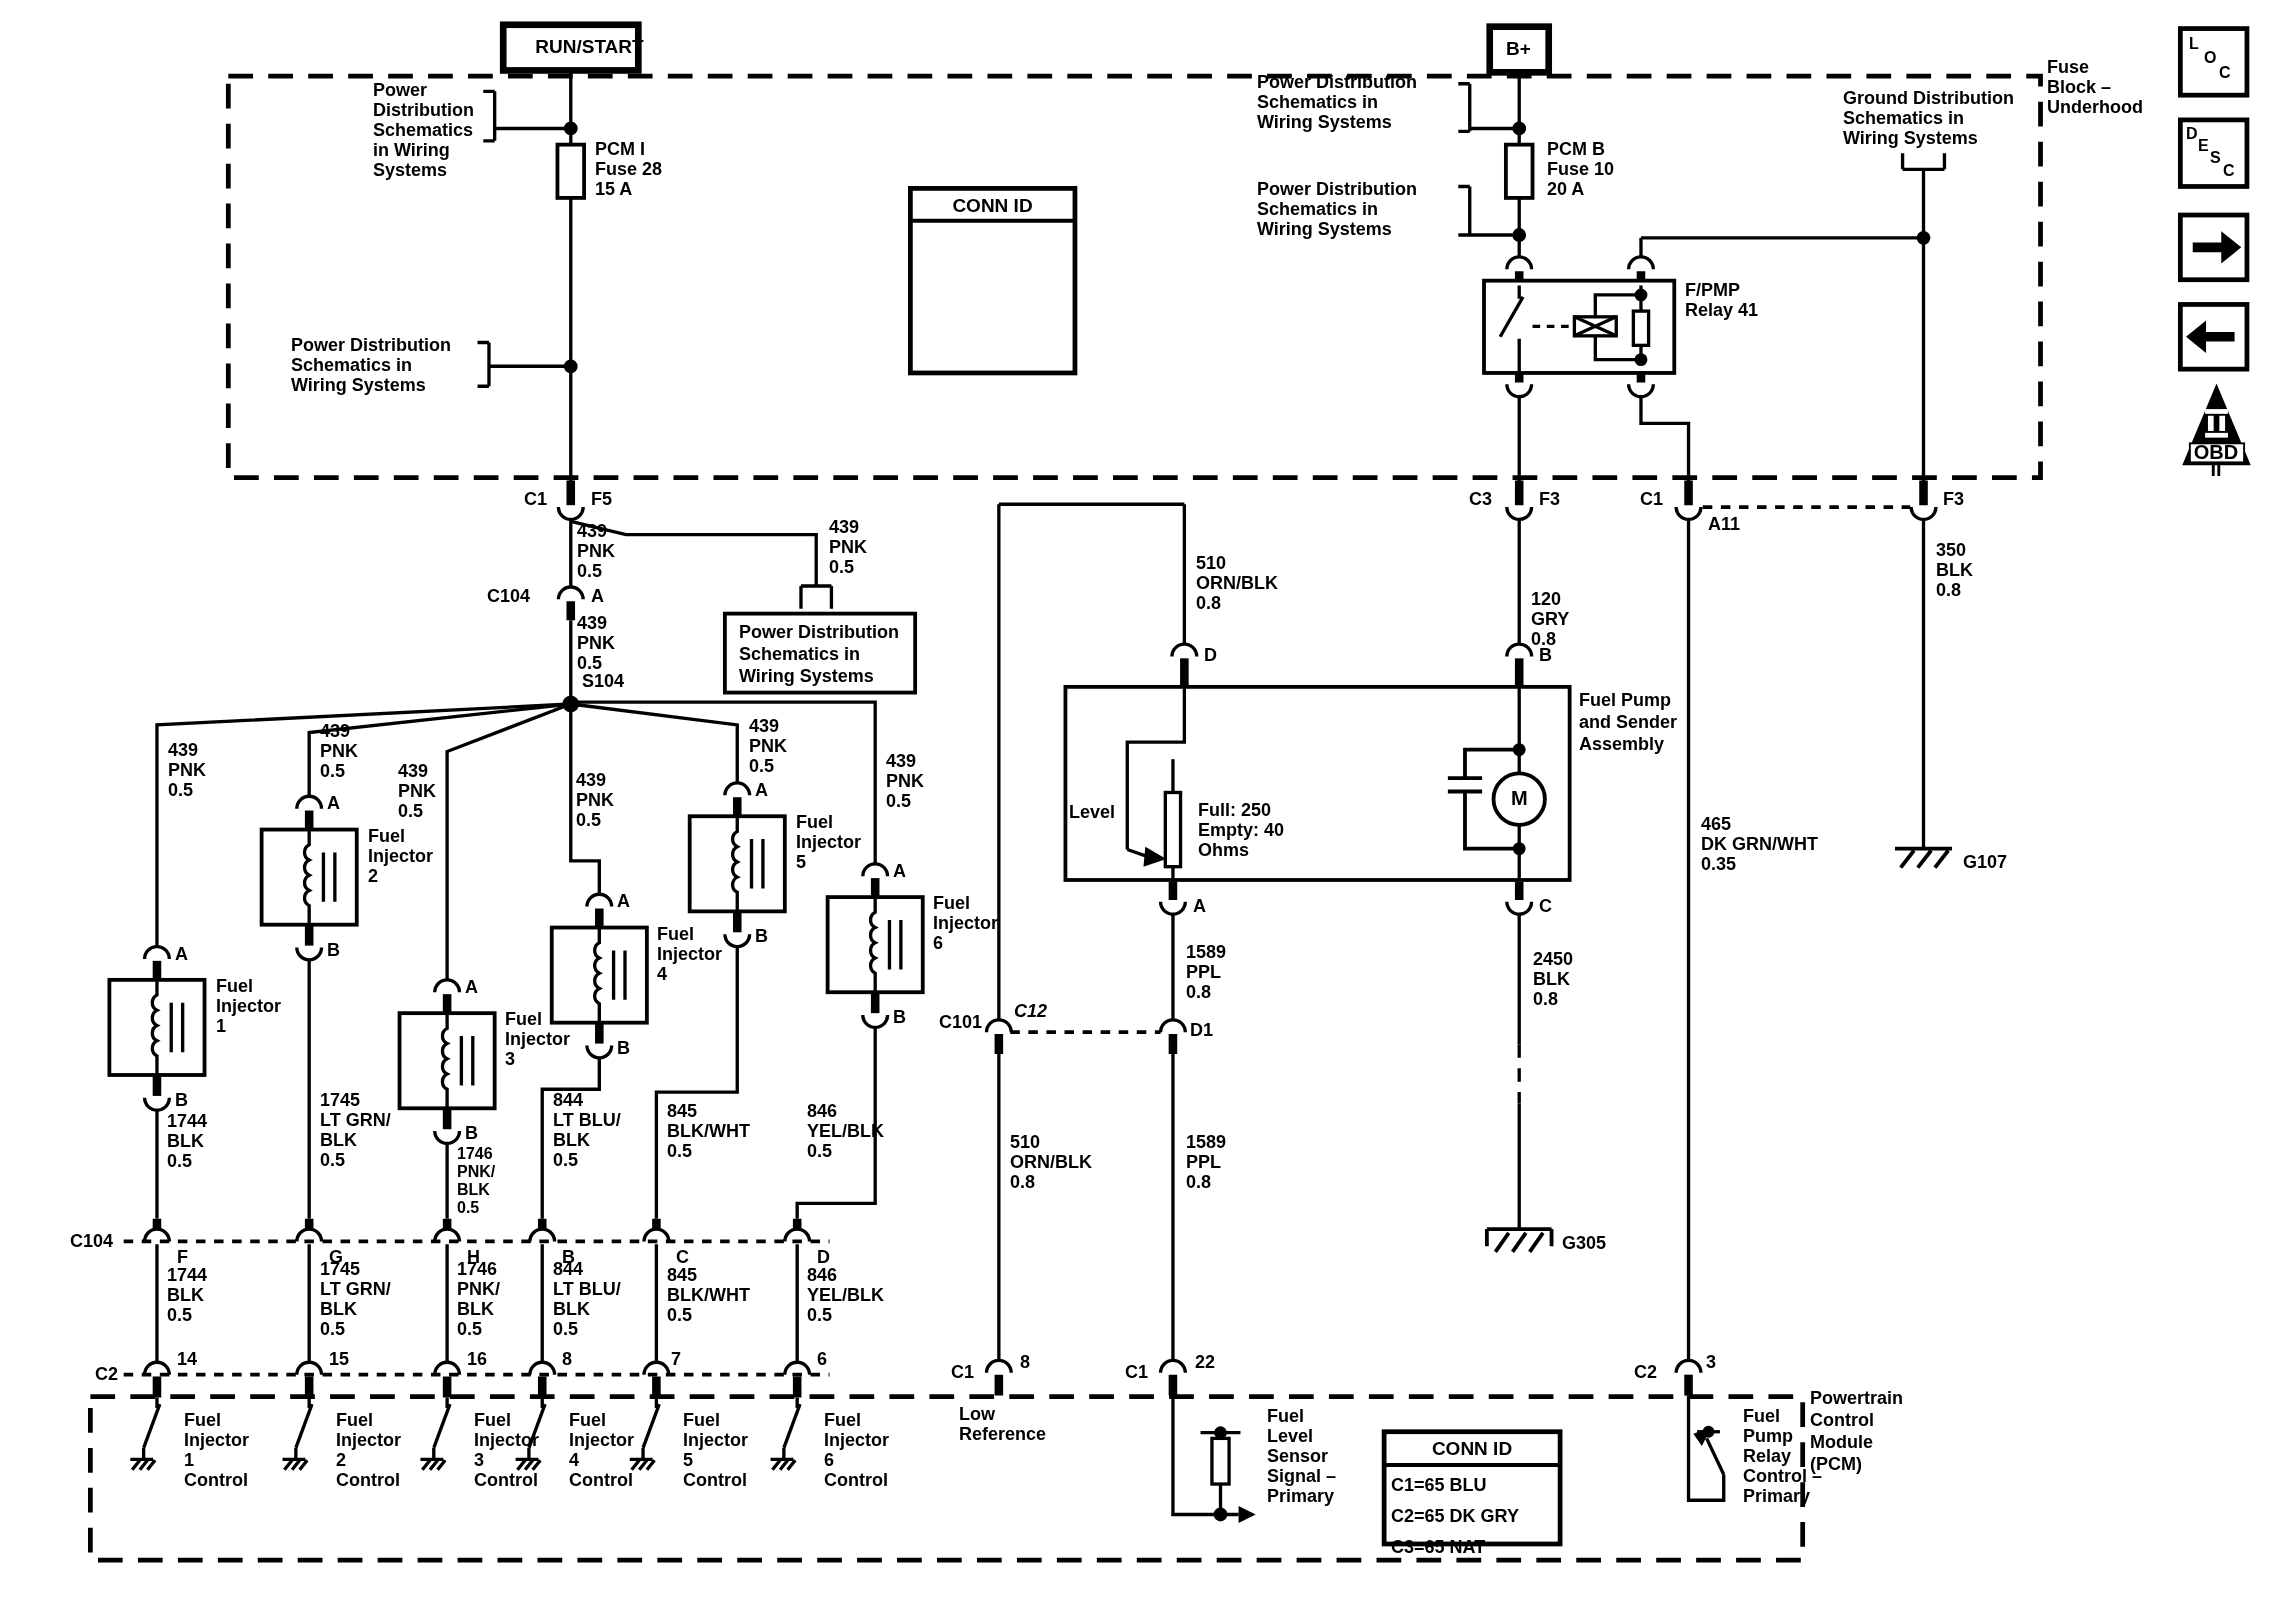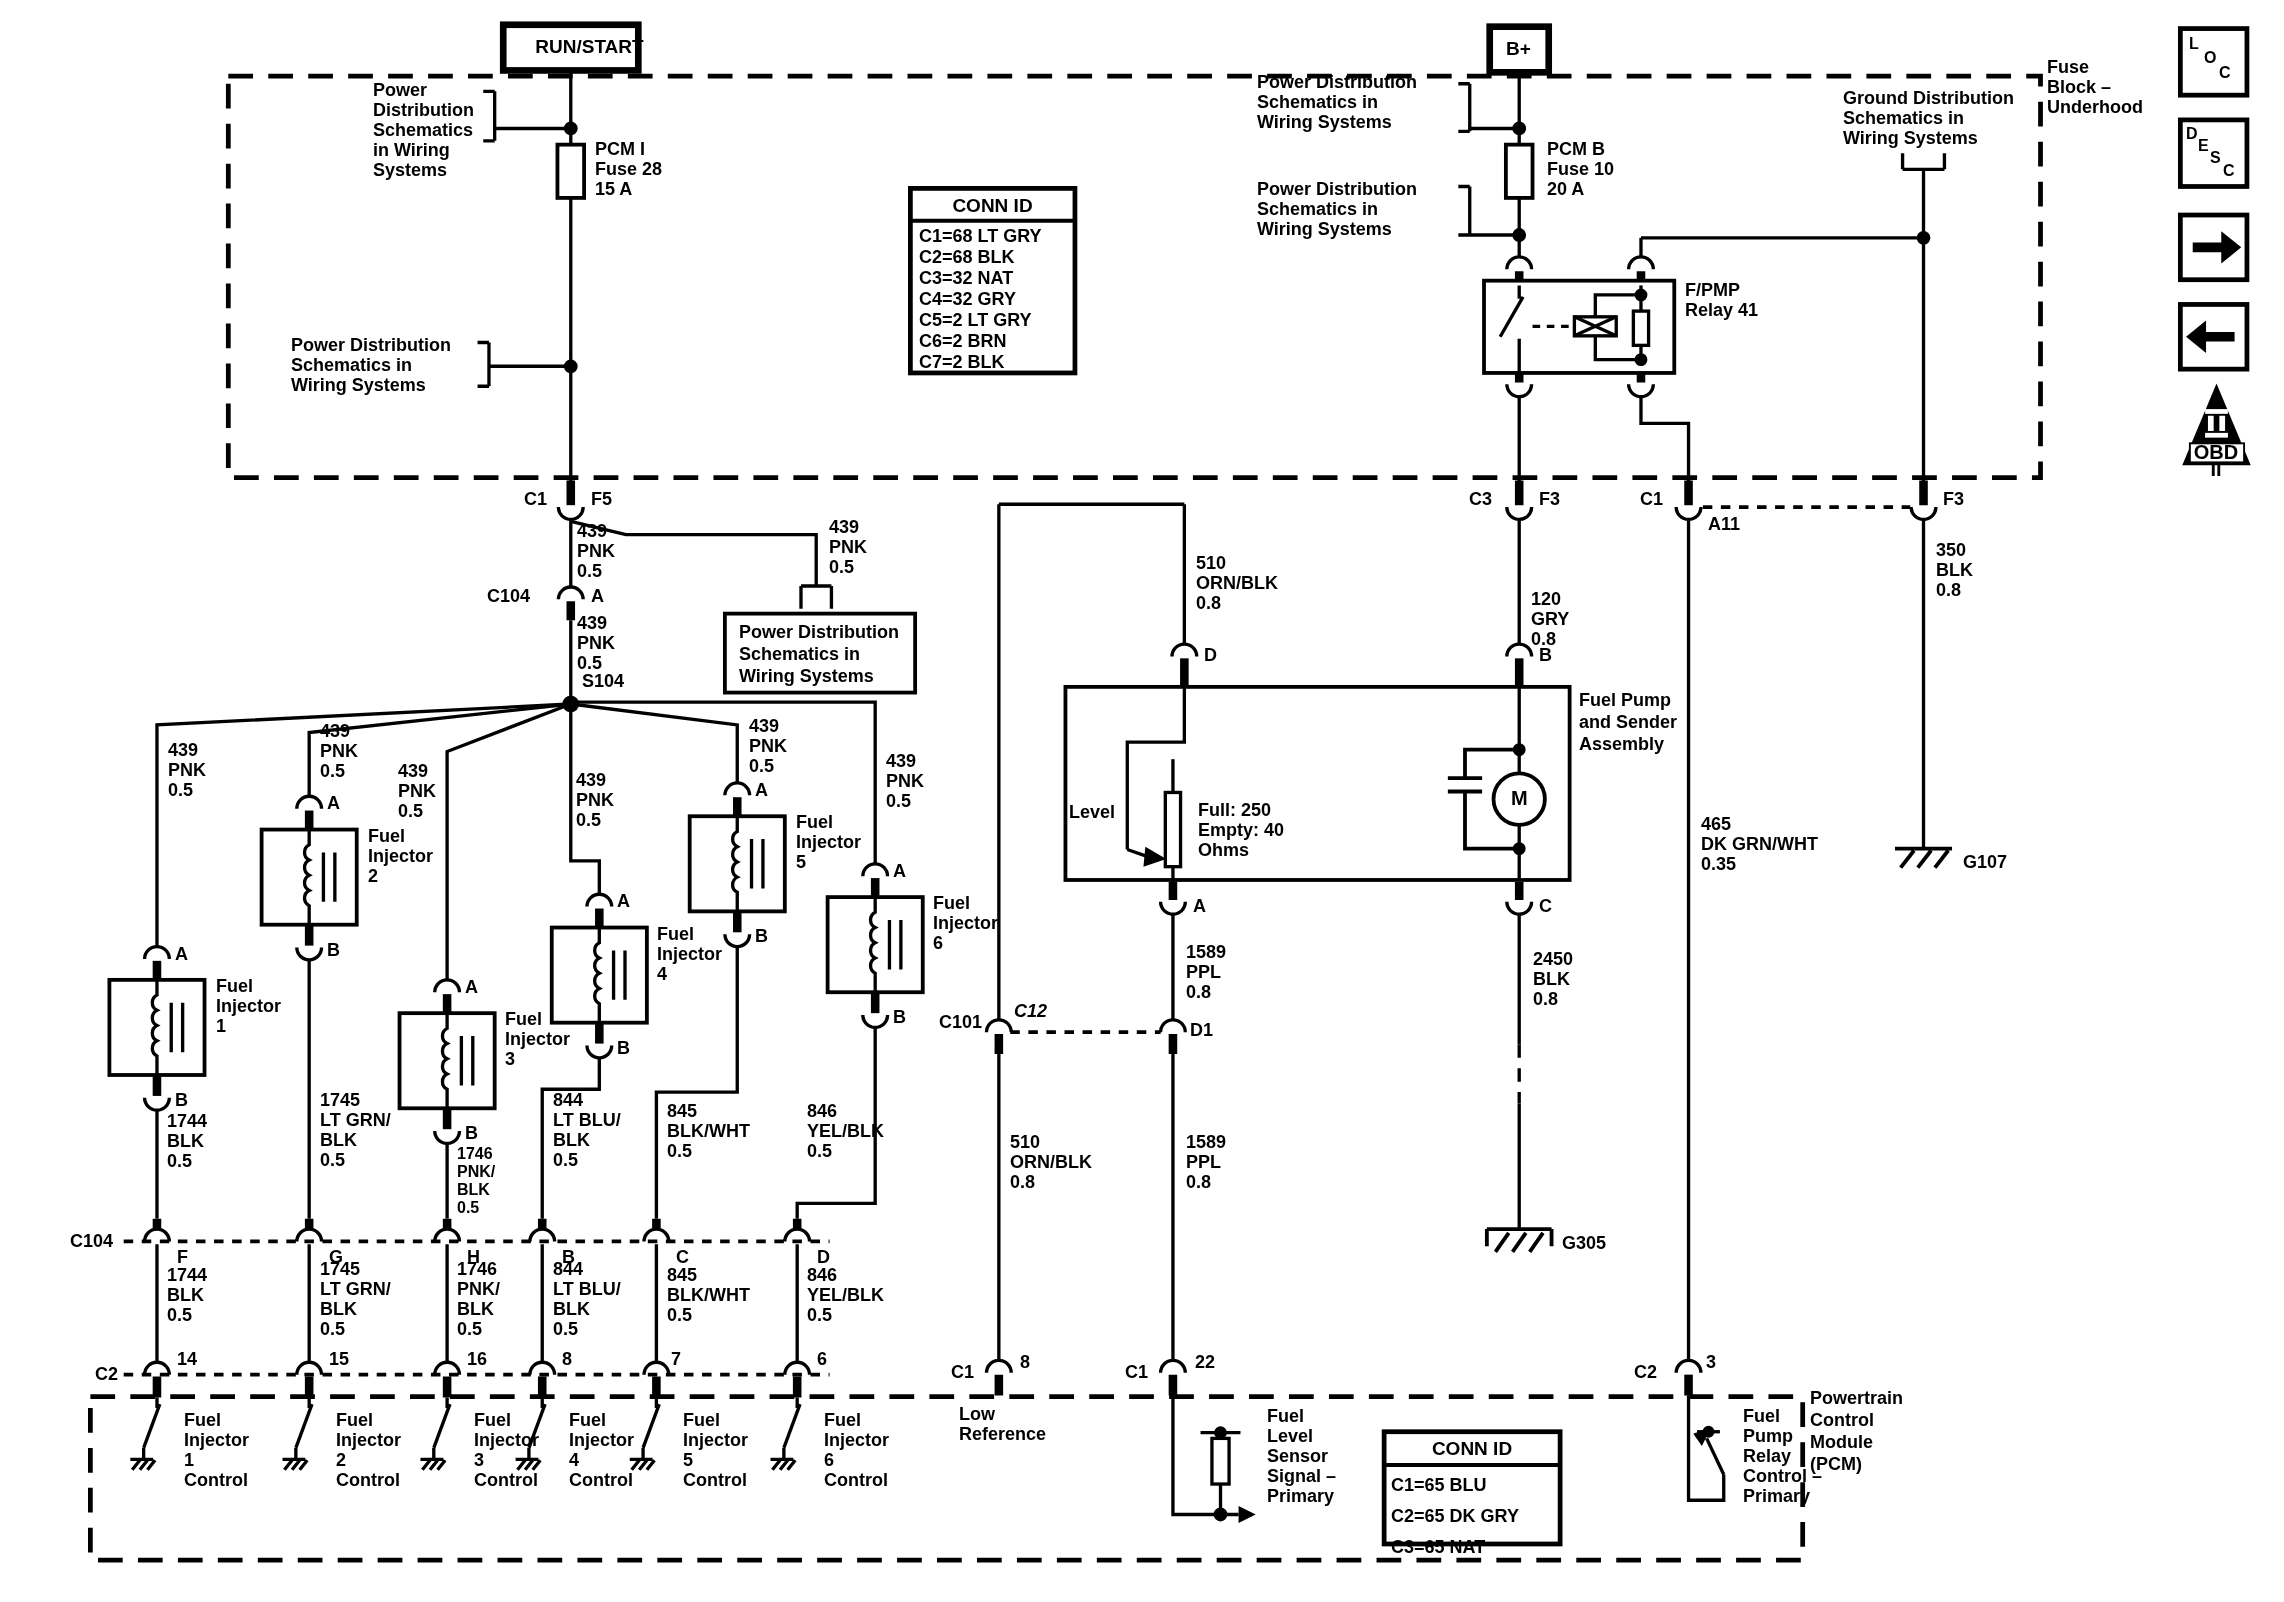--- a/index.html
+++ b/index.html
@@ -299,27 +299,20 @@
 <div class="lb" style="left:1257px;top:179px;">Power Distribution
 Schematics in
 Wiring Systems</div>
 <div class="lb" style="left:1843px;top:88px;">Ground Distribution
 Schematics in
 Wiring Systems</div>
 <div class="lb" style="left:1685px;top:280px;">F/PMP
 Relay 41</div>
 
 <div class="tt" style="left:910px;top:195px;width:165px;">CONN ID</div>
-<div class="lb" style="left:919px;top:226px;line-height:21px;">C1=68 LT GRY
-C2=68 BLK
-C3=32 NAT
-C4=32 GRY
-C5=2 LT GRY
-C6=2 BRN
-C7=2 BLK</div>
 
 <div class="lb" style="left:524px;top:489px;">C1</div>
 <div class="lb" style="left:591px;top:489px;">F5</div>
 <div class="lb" style="left:577px;top:521px;">439
 PNK
 0.5</div>
 <div class="lb" style="left:829px;top:517px;">439
 PNK
 0.5</div>
 <div class="lb" style="left:487px;top:586px;">C104</div>

